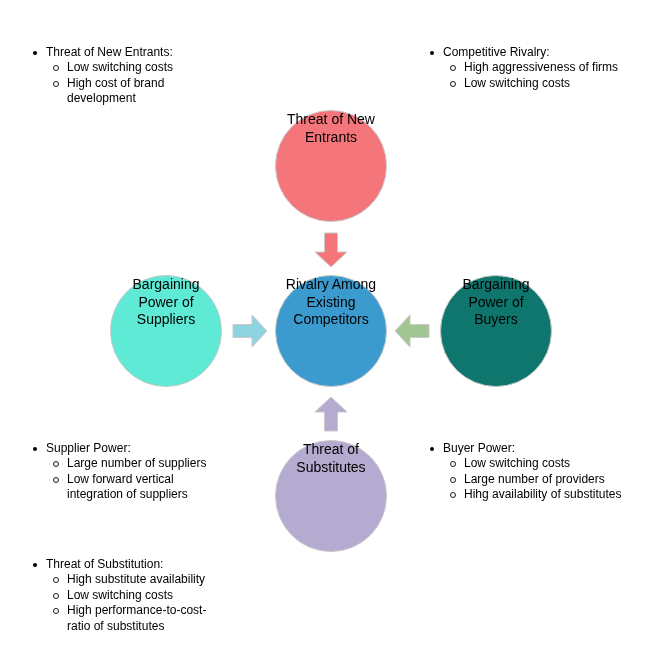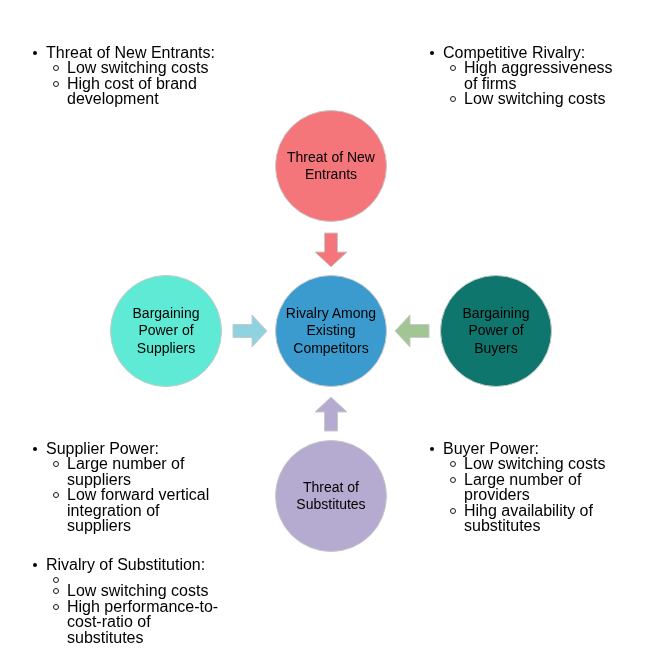--- a/index.html
+++ b/index.html
@@ -1,31 +1,31 @@
 <!DOCTYPE html>
 <html><head>
 <meta charset="utf-8">
 <style>
   html,body{margin:0;padding:0;background:#ffffff;}
   .stage{
     position:relative;width:662px;height:662px;background:#ffffff;overflow:hidden;
     font-family:"Liberation Sans",sans-serif;color:#000;
   }
   
-  .flist{position:absolute;font-size:16px;line-height:15.4px;}
+  .flist{position:absolute;font-size:12px;line-height:15.4px;}
   .row{display:flex;align-items:flex-start;}
   .b1{flex:none;width:4px;height:4px;border-radius:50%;background:#000;margin:6px 9px 0 2px;}
   .b2{flex:none;width:4px;height:4px;border-radius:50%;border:1px solid #1a1a1a;background:#fff;margin:5px 8px 0 22px;}
   .t1{white-space:nowrap;}
   .t2{width:158px;}
   
   .circle{
     position:absolute;width:112px;height:112px;border-radius:50%;
     border:1px solid #c9c9c9;box-sizing:border-box;
-    display:flex;align-items:center;justify-content:center;text-align:center;
+    display:flex;align-items:flex-start;justify-content:center;text-align:center;
   }
   .clabel{width:100px;font-size:14px;line-height:17.5px;}
   
   .arrows{position:absolute;left:0;top:0;}
   .arrows polygon{stroke:#c9c9c9;stroke-width:1;}
 </style>
 </head>
 <body>
 
 <div class="stage">
@@ -113,24 +113,25 @@
     </div>
     <div class="row">
       <span class="b2"></span>
       <span class="t2">Hihg availability of substitutes</span>
     </div>
   </div>
 
   <div class="flist" style="left:31px;top:557px">
     <div class="row">
       <span class="b1"></span>
-      <span class="t1">Rivalry of Substitution:</span>
+      <span class="t1">Threat of Substitution:</span>
     </div>
     <div class="row">
       <span class="b2"></span>
+      <span class="t2">High substitute availability</span>
     </div>
     <div class="row">
       <span class="b2"></span>
       <span class="t2">Low switching costs</span>
     </div>
     <div class="row">
       <span class="b2"></span>
       <span class="t2">High performance-to-cost-ratio of substitutes</span>
     </div>
   </div>

